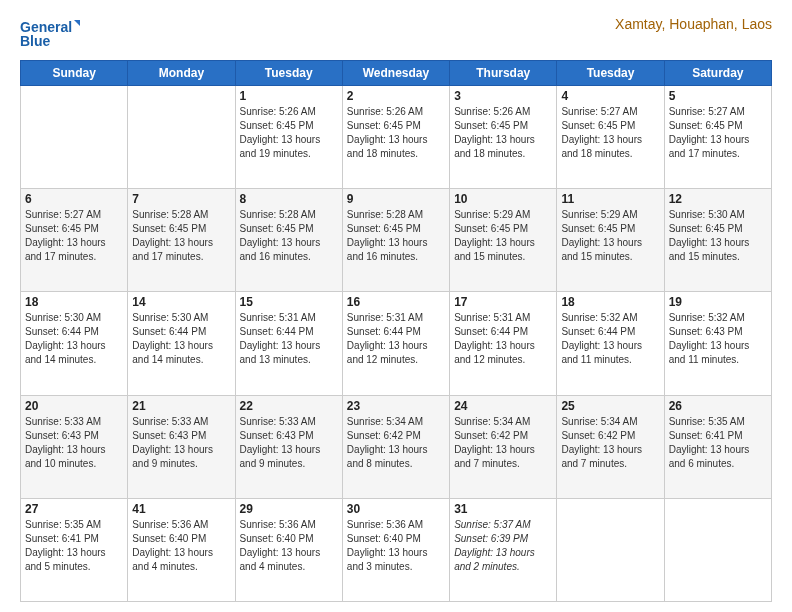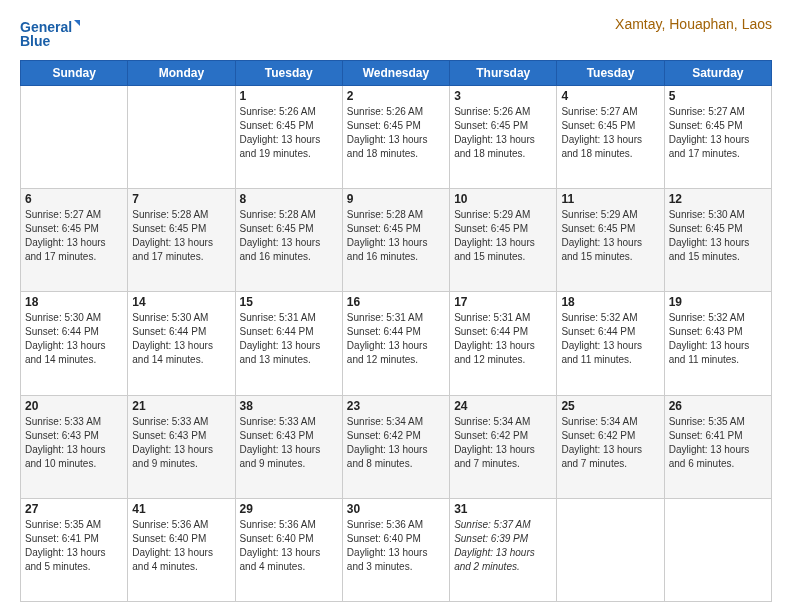--- a/index.html
+++ b/index.html
@@ -244,21 +244,21 @@
 Sunset: 6:43 PM
 Daylight: 13 hours and 10 minutes.</div>
           </td>
           <td>
             <span class="day-num">21</span>
             <div class="day-info" style="white-space: pre-line;">Sunrise: 5:33 AM
 Sunset: 6:43 PM
 Daylight: 13 hours and 9 minutes.</div>
           </td>
           <td>
-            <span class="day-num">38</span>
+            <span class="day-num">22</span>
             <div class="day-info" style="white-space: pre-line;">Sunrise: 5:33 AM
 Sunset: 6:43 PM
 Daylight: 13 hours and 9 minutes.</div>
           </td>
           <td>
             <span class="day-num">23</span>
             <div class="day-info" style="white-space: pre-line;">Sunrise: 5:34 AM
 Sunset: 6:42 PM
 Daylight: 13 hours and 8 minutes.</div>
           </td>

